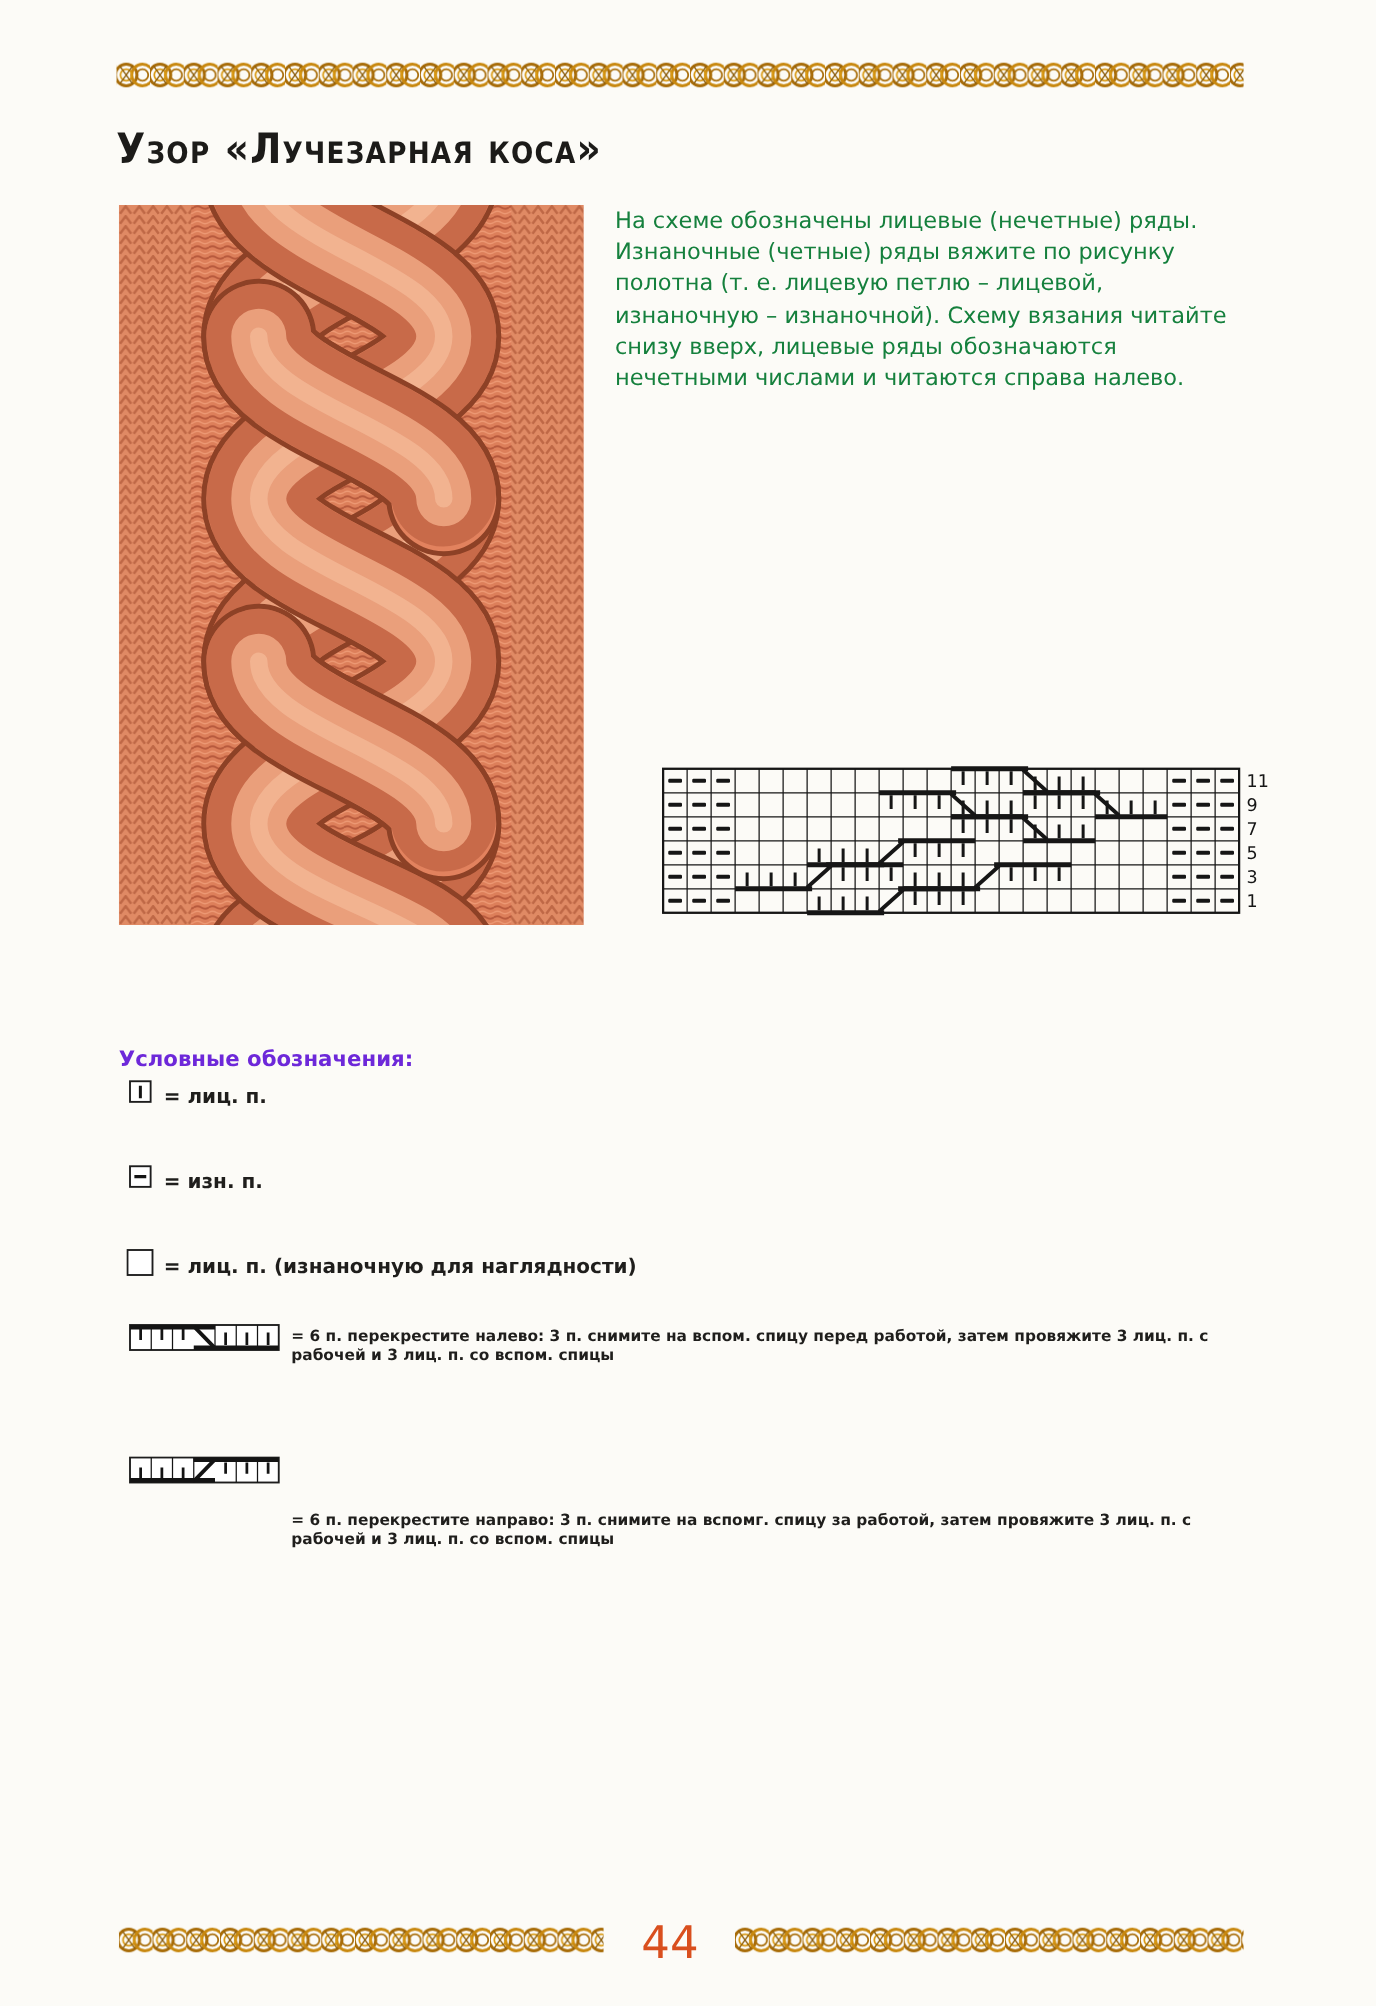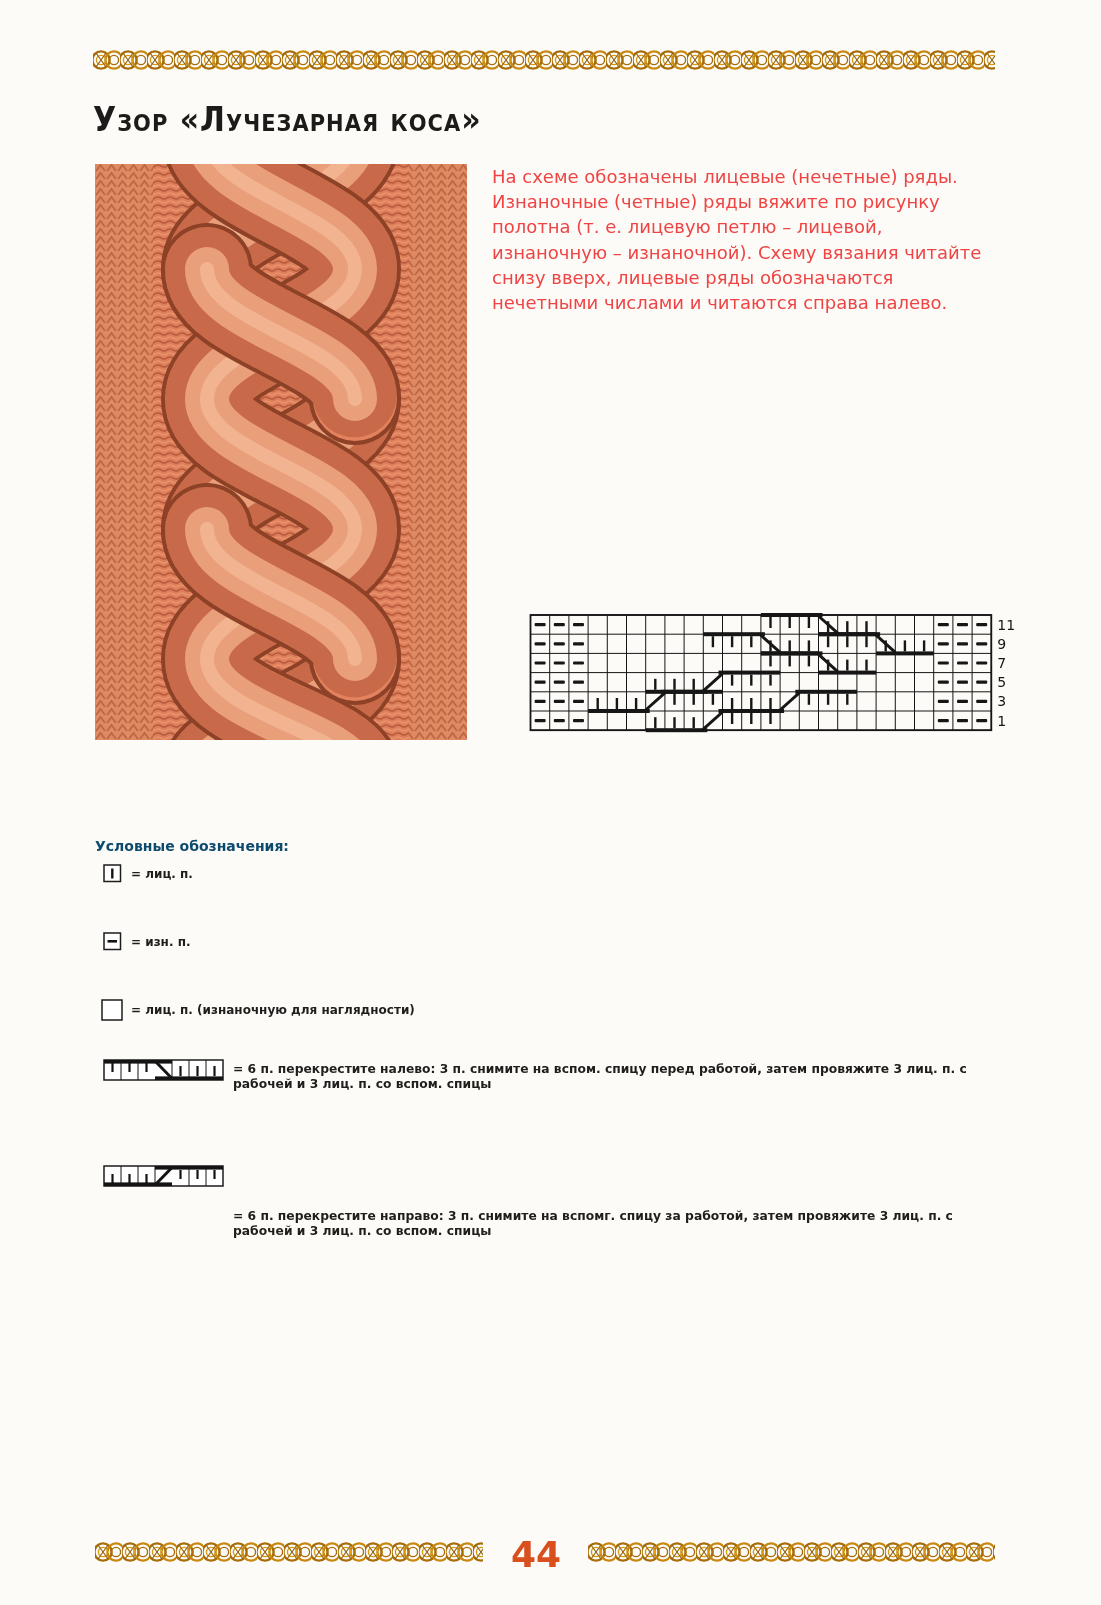--- a/index.html
+++ b/index.html
@@ -2,28 +2,28 @@
 <html><head>
 <meta charset="utf-8">
 <style>
   html,body{margin:0;padding:0;}
   body{width:1101px;height:1605px;position:relative;background:#fcfbf7;
        font-family:"DejaVu Sans","Liberation Sans",sans-serif;color:#2e2d2b;}
   .abs{position:absolute;}
   .border-strip svg{display:block;}
   #page-title{left:93px;top:100px;font-size:30px;font-weight:700;color:#1c1b19;
       font-variant:small-caps;letter-spacing:1px;transform:scaleY(1.12);transform-origin:left top;}
-  #intro{left:492px;top:164px;width:492px;font-size:18px;line-height:1.4;color:#ef4444;text-align:left;}
+  #intro{left:492px;top:164px;width:492px;font-size:18px;line-height:1.4;color:#15803d;text-align:left;}
   #intro p{margin:0 0 13px 0;}
   #photo{left:95px;top:164px;width:372px;height:576px;overflow:hidden;}
   #chart-wrap{left:497px;top:608px;margin-left:32px;}
-  #legend-heading{left:95px;top:838px;font-size:14px;font-weight:700;color:#0c4a6e;}
-  .leg-label{font-size:12px;font-weight:700;color:#1f1e1c;}
+  #legend-heading{left:95px;top:838px;font-size:17px;font-weight:700;color:#6d28d9;}
+  .leg-label{font-size:16px;font-weight:700;color:#1f1e1c;}
   .leg-label-long{font-size:12.3px;font-weight:700;color:#1f1e1c;width:762px;line-height:1.25;}
-  #page-number{left:500px;top:1534px;width:72px;text-align:center;font-size:36px;font-weight:700;color:#d94f1e;}
+  #page-number{left:500px;top:1534px;width:72px;text-align:center;font-size:36px;font-weight:400;color:#d94f1e;}
   .strand-out{stroke:#8d4126;stroke-width:92;fill:none;stroke-linecap:round;}
   .strand-main{stroke:#e2825e;stroke-width:84;fill:none;stroke-linecap:round;}
   .strand-tex{stroke:#a84e30;stroke-width:84;fill:none;stroke-linecap:round;stroke-dasharray:2.5 7;opacity:.45;}
   .strand-hi{stroke:#f3ac88;stroke-width:44;fill:none;stroke-linecap:round;opacity:.8;}
   .strand-core{stroke:#f8c3a2;stroke-width:14;fill:none;stroke-linecap:round;opacity:.55;}
   .sym-box{stroke:#1d1d1d;stroke-width:1.5;fill:#ffffff;}
   .sym-line{stroke:#141414;stroke-linecap:butt;}
 </style>
 </head>
 <body>

